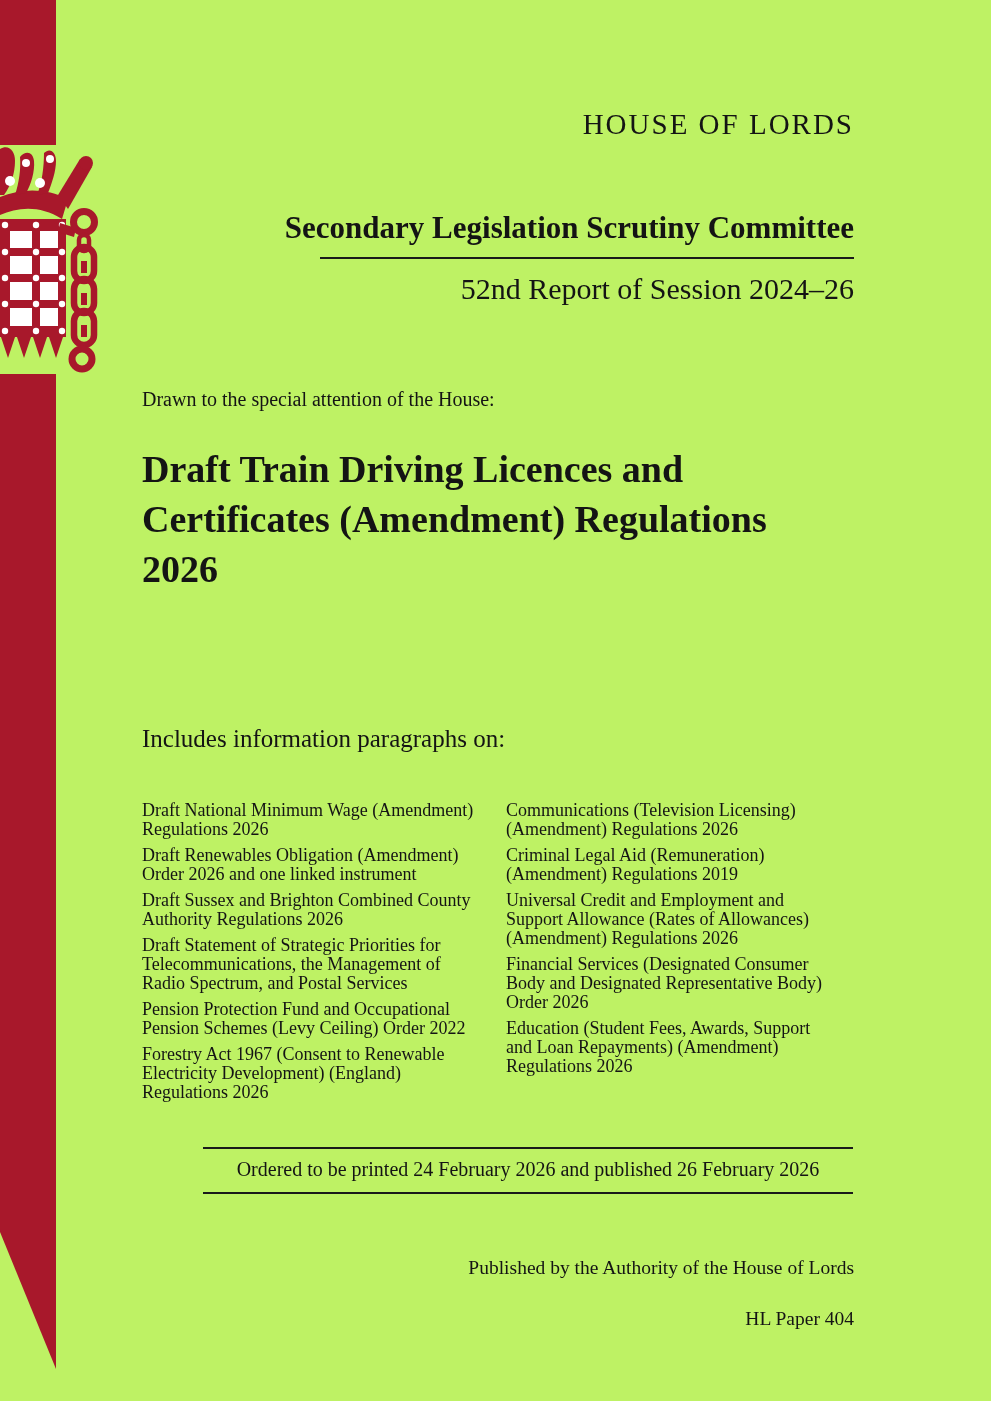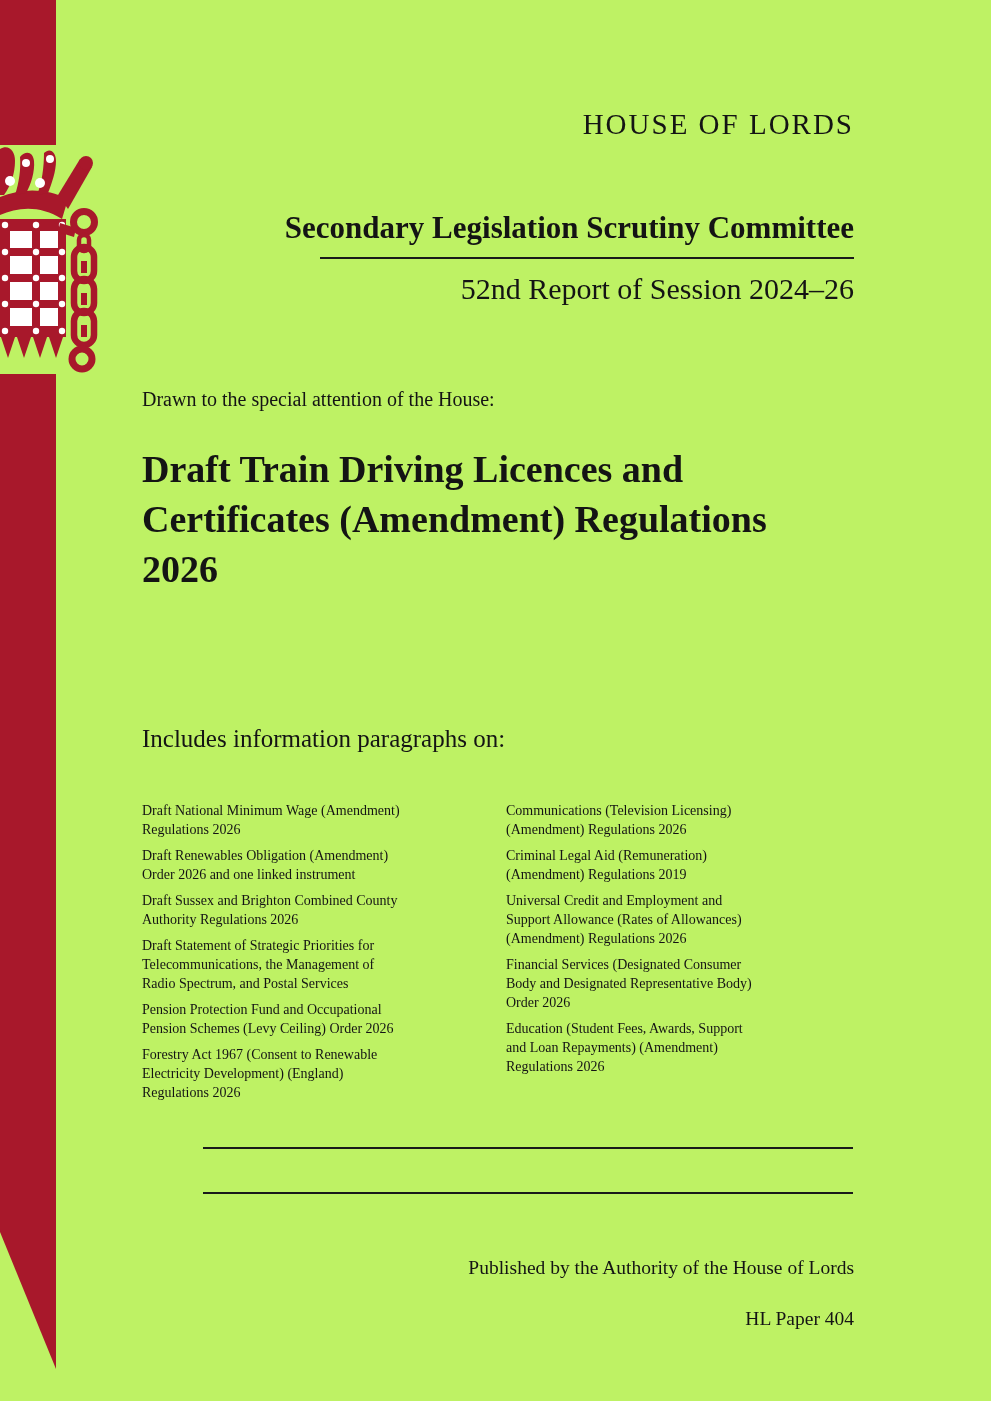--- a/index.html
+++ b/index.html
@@ -56,21 +56,21 @@
   }
 
   
   .includes-heading {
     position: absolute; top: 725px; left: 142px;
     font-size: 25px; white-space: pre;
   }
   .col-left  { position: absolute; top: 801px; left: 142px; }
   .col-right { position: absolute; top: 801px; left: 506px; }
   .instrument-item {
-    font-size: 14px; line-height: 19px; margin-bottom: 7px; white-space: pre;
+    font-size: 18px; line-height: 19px; margin-bottom: 7px; white-space: pre;
   }
 
   
   .ordered-rule-top    { position: absolute; top: 1147px; left: 203px; width: 650px; height: 2px; background: #1a1a1a; }
   .ordered-line        { position: absolute; top: 1158px; left: 203px; width: 650px; text-align: center; font-size: 20px; white-space: pre; }
   .ordered-rule-bottom { position: absolute; top: 1192px; left: 203px; width: 650px; height: 2px; background: #1a1a1a; }
   .published-line { position: absolute; top: 1257px; right: 137px; font-size: 19.5px; white-space: pre; margin-left: 37px; }
   .paper-number   { position: absolute; top: 1308px; right: 137px; font-size: 19.5px; white-space: pre; }
 </style>
 </head>
@@ -157,21 +157,21 @@
       <div class="instrument-item">Draft National Minimum Wage (Amendment)
 Regulations 2026</div>
       <div class="instrument-item">Draft Renewables Obligation (Amendment)
 Order 2026 and one linked instrument</div>
       <div class="instrument-item">Draft Sussex and Brighton Combined County
 Authority Regulations 2026</div>
       <div class="instrument-item">Draft Statement of Strategic Priorities for
 Telecommunications, the Management of
 Radio Spectrum, and Postal Services</div>
       <div class="instrument-item">Pension Protection Fund and Occupational
-Pension Schemes (Levy Ceiling) Order 2026</div>
+Pension Schemes (Levy Ceiling) Order 2022</div>
       <div class="instrument-item">Forestry Act 1967 (Consent to Renewable
 Electricity Development) (England)
 Regulations 2026</div>
     </div>
   <div class="col-right">
       <div class="instrument-item">Communications (Television Licensing)
 (Amendment) Regulations 2026</div>
       <div class="instrument-item">Criminal Legal Aid (Remuneration)
 (Amendment) Regulations 2019</div>
       <div class="instrument-item">Universal Credit and Employment and
@@ -179,17 +179,18 @@
 (Amendment) Regulations 2026</div>
       <div class="instrument-item">Financial Services (Designated Consumer
 Body and Designated Representative Body)
 Order 2026</div>
       <div class="instrument-item">Education (Student Fees, Awards, Support
 and Loan Repayments) (Amendment)
 Regulations 2026</div>
     </div>
 
   <div class="ordered-rule-top"></div>
+  <div class="ordered-line">Ordered to be printed 24 February 2026 and published 26 February 2026</div>
   <div class="ordered-rule-bottom"></div>
   <div class="published-line">Published by the Authority of the House of Lords</div>
   <div class="paper-number">HL Paper 404</div>
 
 </div>
 
 </body></html>

